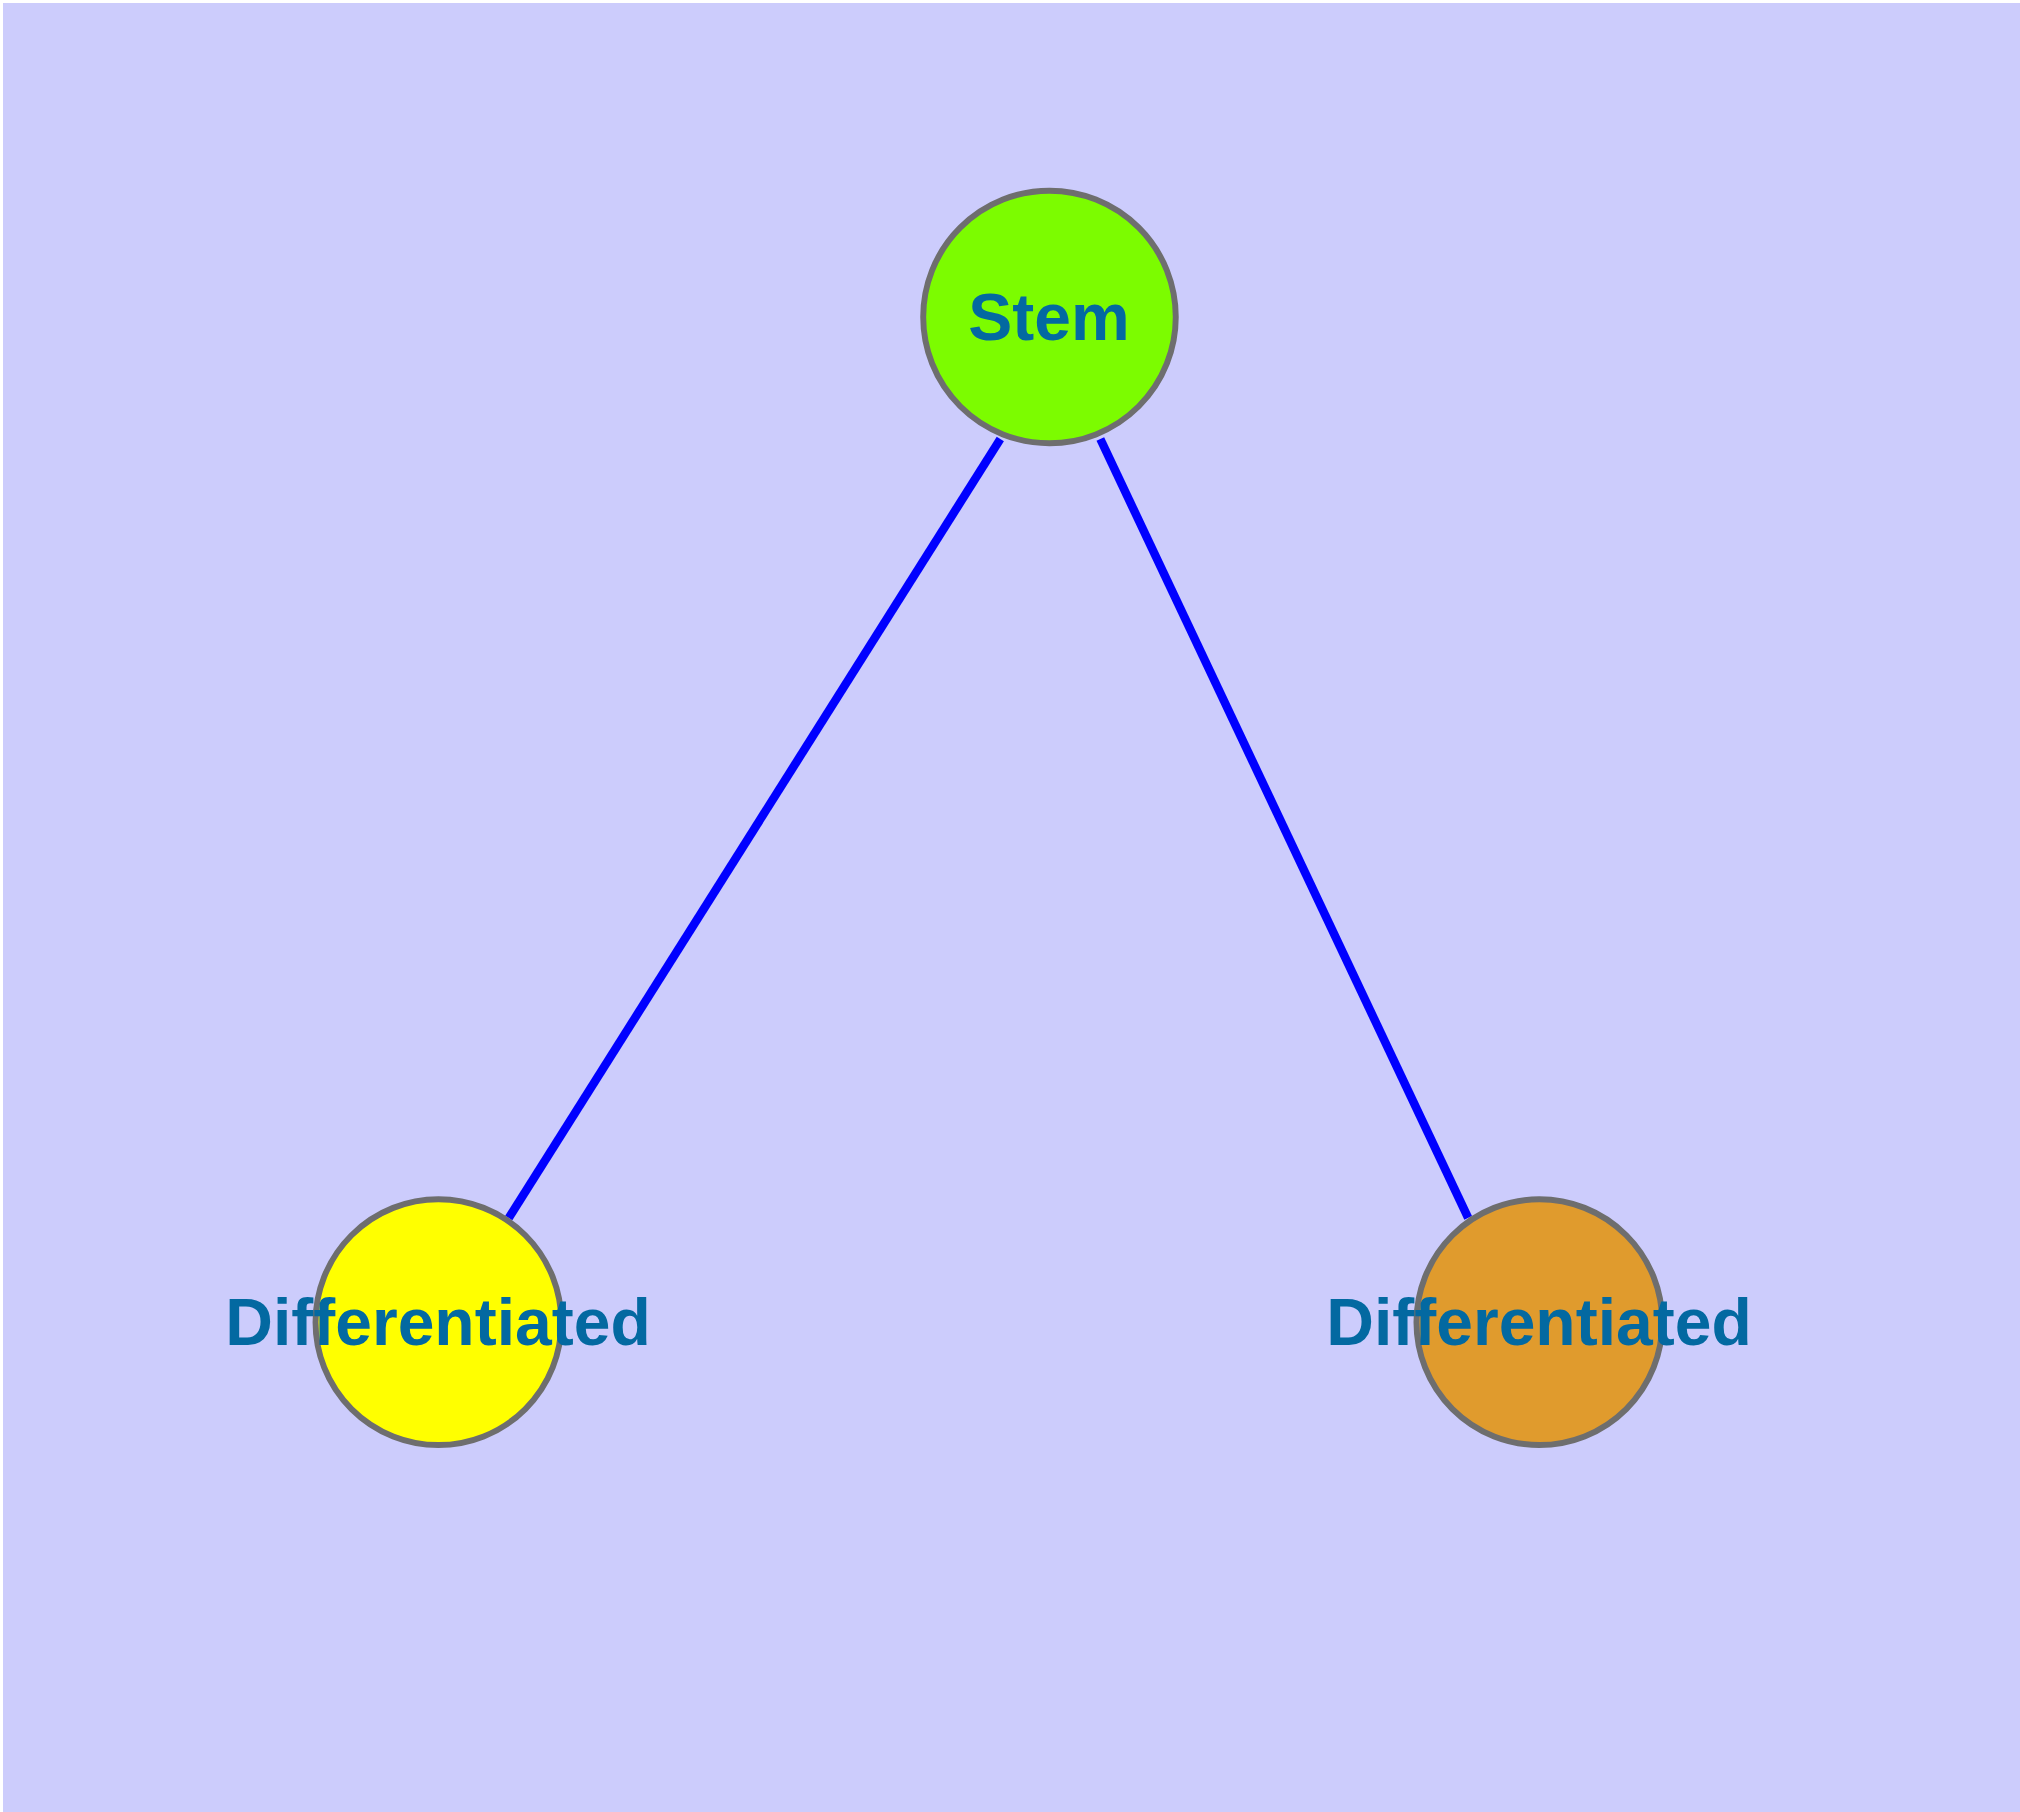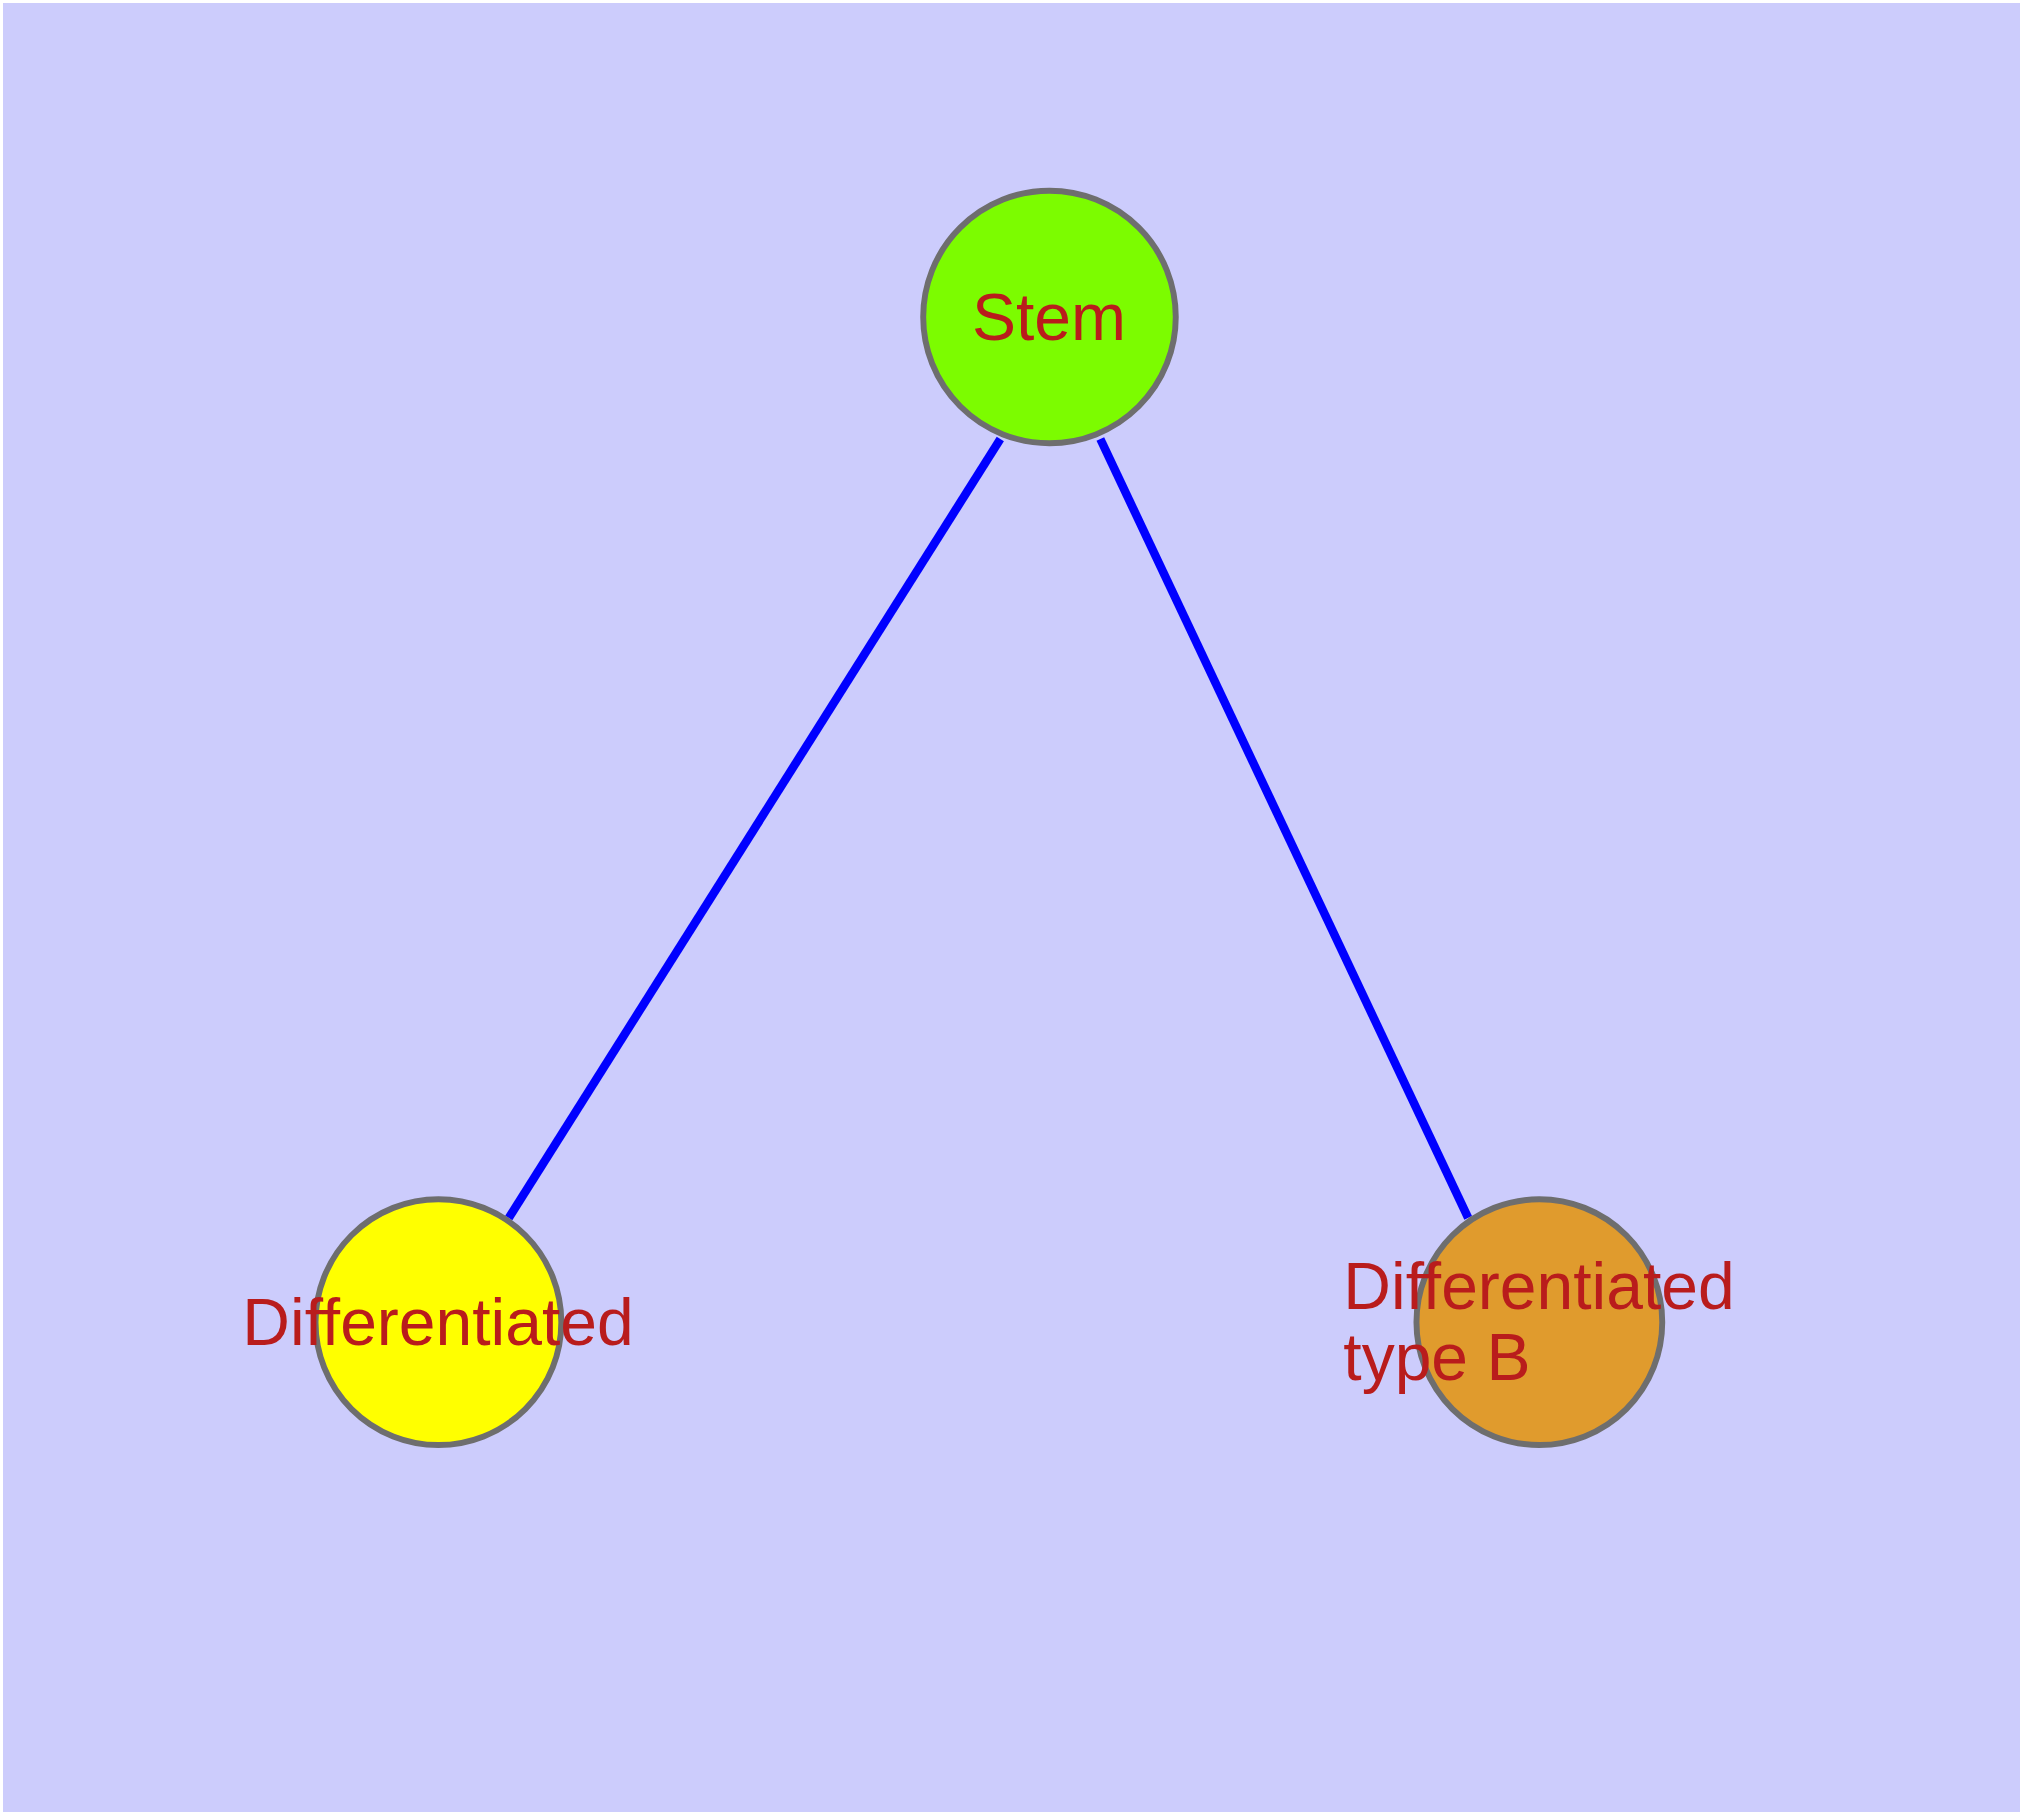--- a/index.html
+++ b/index.html
@@ -26,23 +26,23 @@
   }
   #graph-svg {
     position: absolute;
     left: 0;
     top: 0;
     width: 2021px;
     height: 1812px;
   }
   .node-label {
     position: absolute;
-    text-align: left;
-    color: #b91c1c;
-    font-weight: normal;
+    text-align: center;
+    color: #0369a1;
+    font-weight: bold;
     font-family: "Liberation Sans", "DejaVu Sans", sans-serif;
     white-space: nowrap;
     pointer-events: none;
     line-height: 1.07;
   }
   .label-stem {
     font-size: 66px;
     left: 1049px;
     top: 317px;
     transform: translate(-50%, -50%);
@@ -85,17 +85,16 @@
   <div class="node-label label-stem">
     <span class="label-line">Stem</span>
   </div>
 
   <div class="node-label label-a">
     <span class="label-line">Differentiated</span>
   </div>
 
   <div class="node-label label-b">
     <span class="label-line">Differentiated</span>
-    <span class="label-line">type B</span>
   </div>
 
 </div>
 
 
 </body></html>

